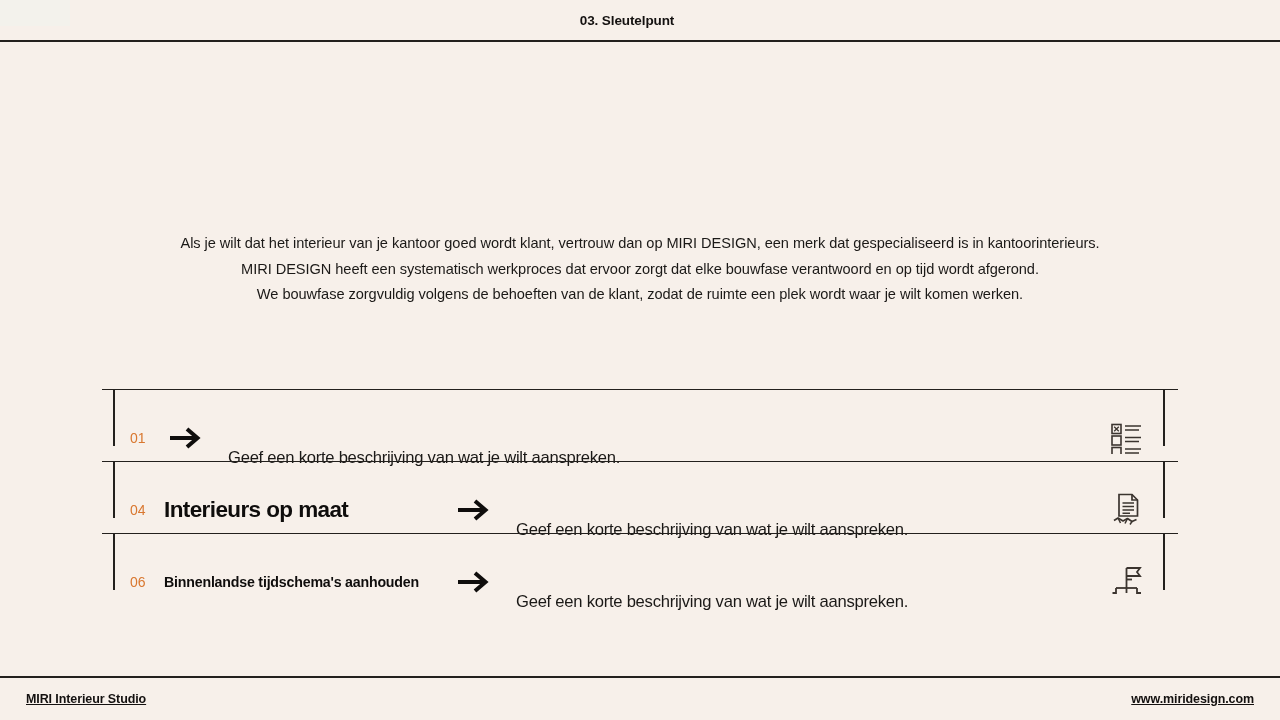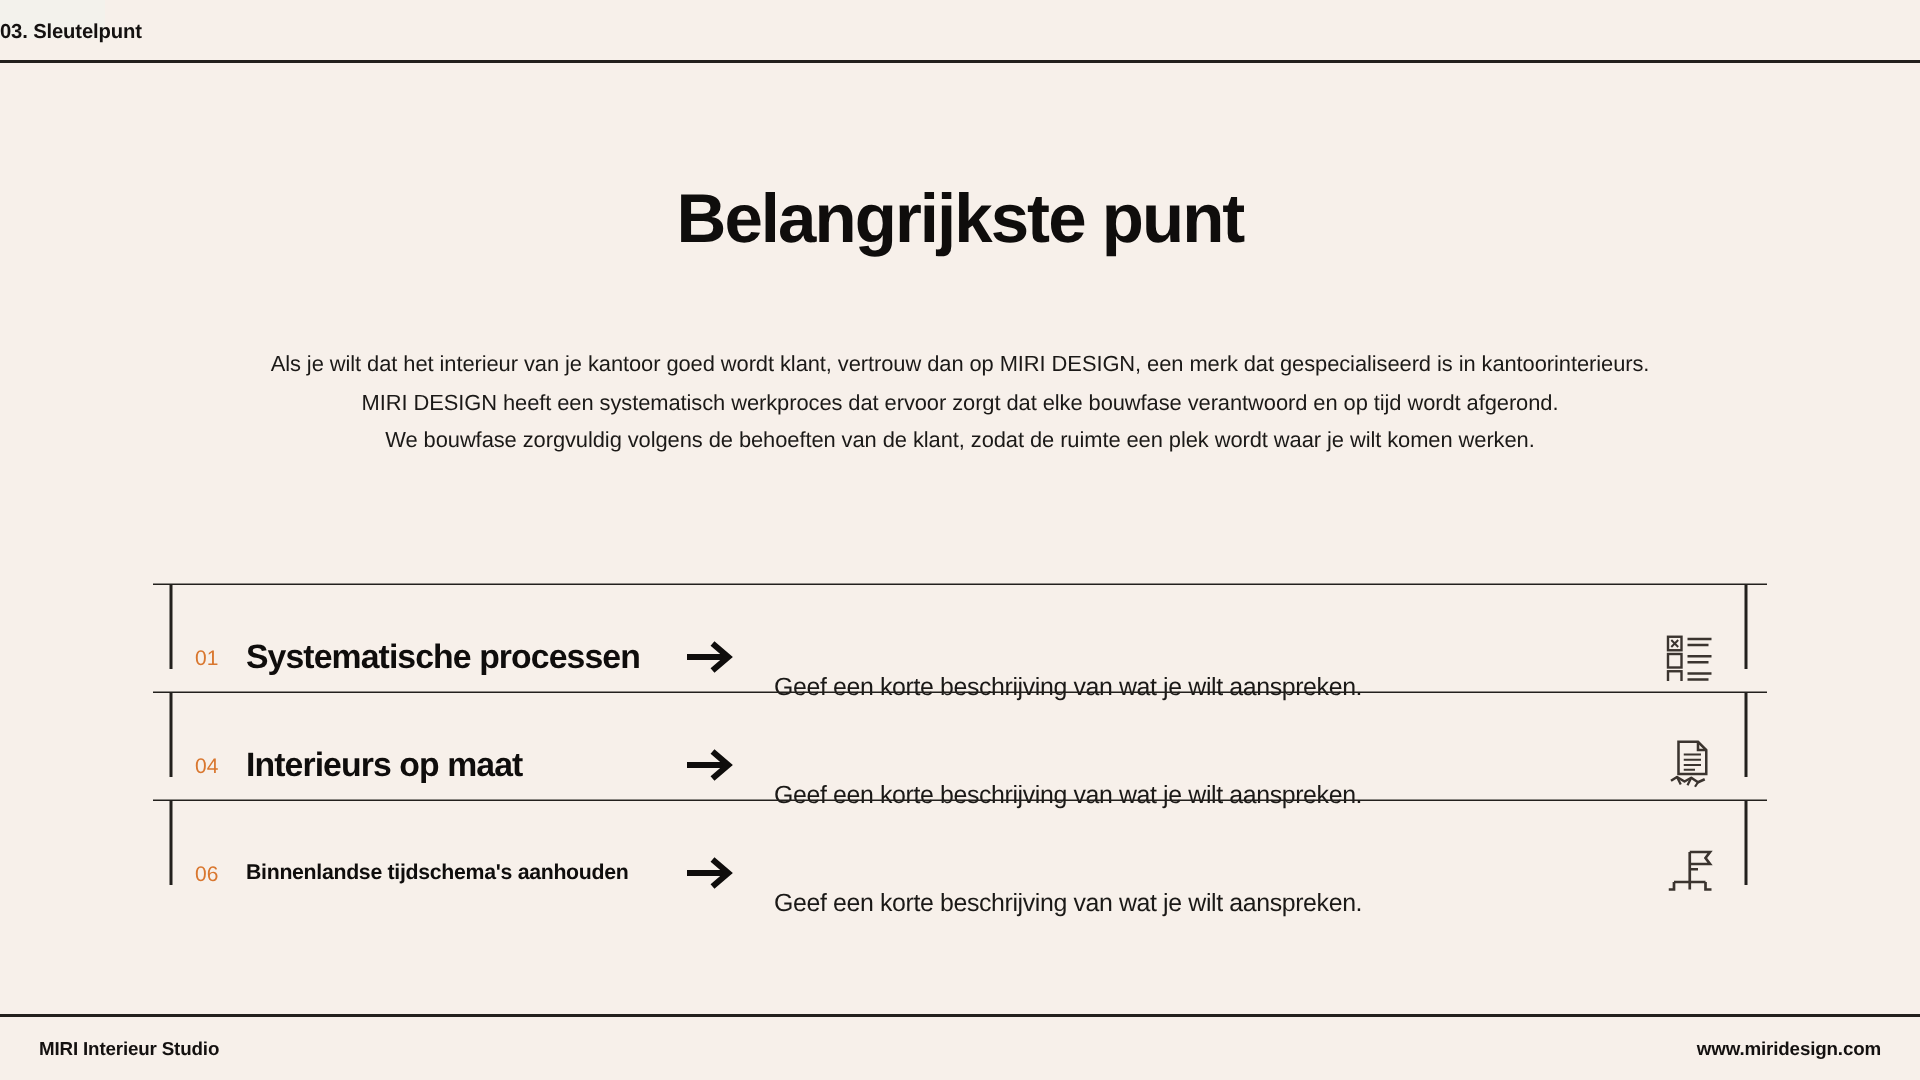--- a/index.html
+++ b/index.html
@@ -34,21 +34,21 @@
     opacity: .85;
   }
 
   
   .header {
     position: absolute;
     left: 0; top: 0;
     width: 1280px; height: 41px;
     display: flex;
     align-items: center;
-    justify-content: flex-start;
+    justify-content: center;
     padding-right: 26px;
   }
   .header-label {
     font-size: 13.5px;
     font-weight: 700;
     letter-spacing: -0.1px;
     color: #141110;
   }
   .header-rule {
     position: absolute;
@@ -176,50 +176,49 @@
     align-items: center;
     justify-content: space-between;
     padding: 0 26px;
   }
   .footer-left,
   .footer-right {
     font-size: 12.5px;
     font-weight: 700;
     letter-spacing: -0.1px;
     color: #141110;
+    text-decoration: underline;
   }
 </style>
 </head>
 <body>
 
 <div class="slide">
 
   <div class="bg-wash"></div>
 
   <div class="header">
     <div class="header-label">03. Sleutelpunt</div>
   </div>
   <div class="header-rule"></div>
 
-  <h1 class="title">Belangrijkste punt</h1>
 
   <div class="intro">
     <div>Als je wilt dat het interieur van je kantoor goed wordt klant, vertrouw dan op MIRI DESIGN, een merk dat gespecialiseerd is in kantoorinterieurs.</div>
     <div>MIRI DESIGN heeft een systematisch werkproces dat ervoor zorgt dat elke bouwfase verantwoord en op tijd wordt afgerond.</div>
     <div>We bouwfase zorgvuldig volgens de behoeften van de klant, zodat de ruimte een plek wordt waar je wilt komen werken.</div>
   </div>
 
   <div class="list">
 
     <div class="row">
       <div class="row-rail-left"></div>
       <div class="row-rail-right"></div>
       <div class="row-inner">
         <div class="row-num">01</div>
-        <div class="row-title size-lg">Systematische processen</div>
         <div class="row-arrow">
           <svg width="34" height="26" viewBox="0 0 34 26" aria-hidden="true">
             <path d="M2 13 H27" stroke="#0f0d0c" stroke-width="4" stroke-linecap="butt"></path>
             <path d="M19 4 L29.5 13 L19 22" fill="none" stroke="#0f0d0c" stroke-width="4" stroke-linejoin="miter" stroke-linecap="butt"></path>
           </svg>
         </div>
         <div class="row-desc">Geef een korte beschrijving van wat je wilt aanspreken.</div>
         <div class="row-icon">
           <svg width="34" height="32" viewBox="0 0 34 32" aria-hidden="true">
             <rect x="2" y="2.5" width="9" height="9" fill="none" stroke="#3b342f" stroke-width="1.6"></rect>

